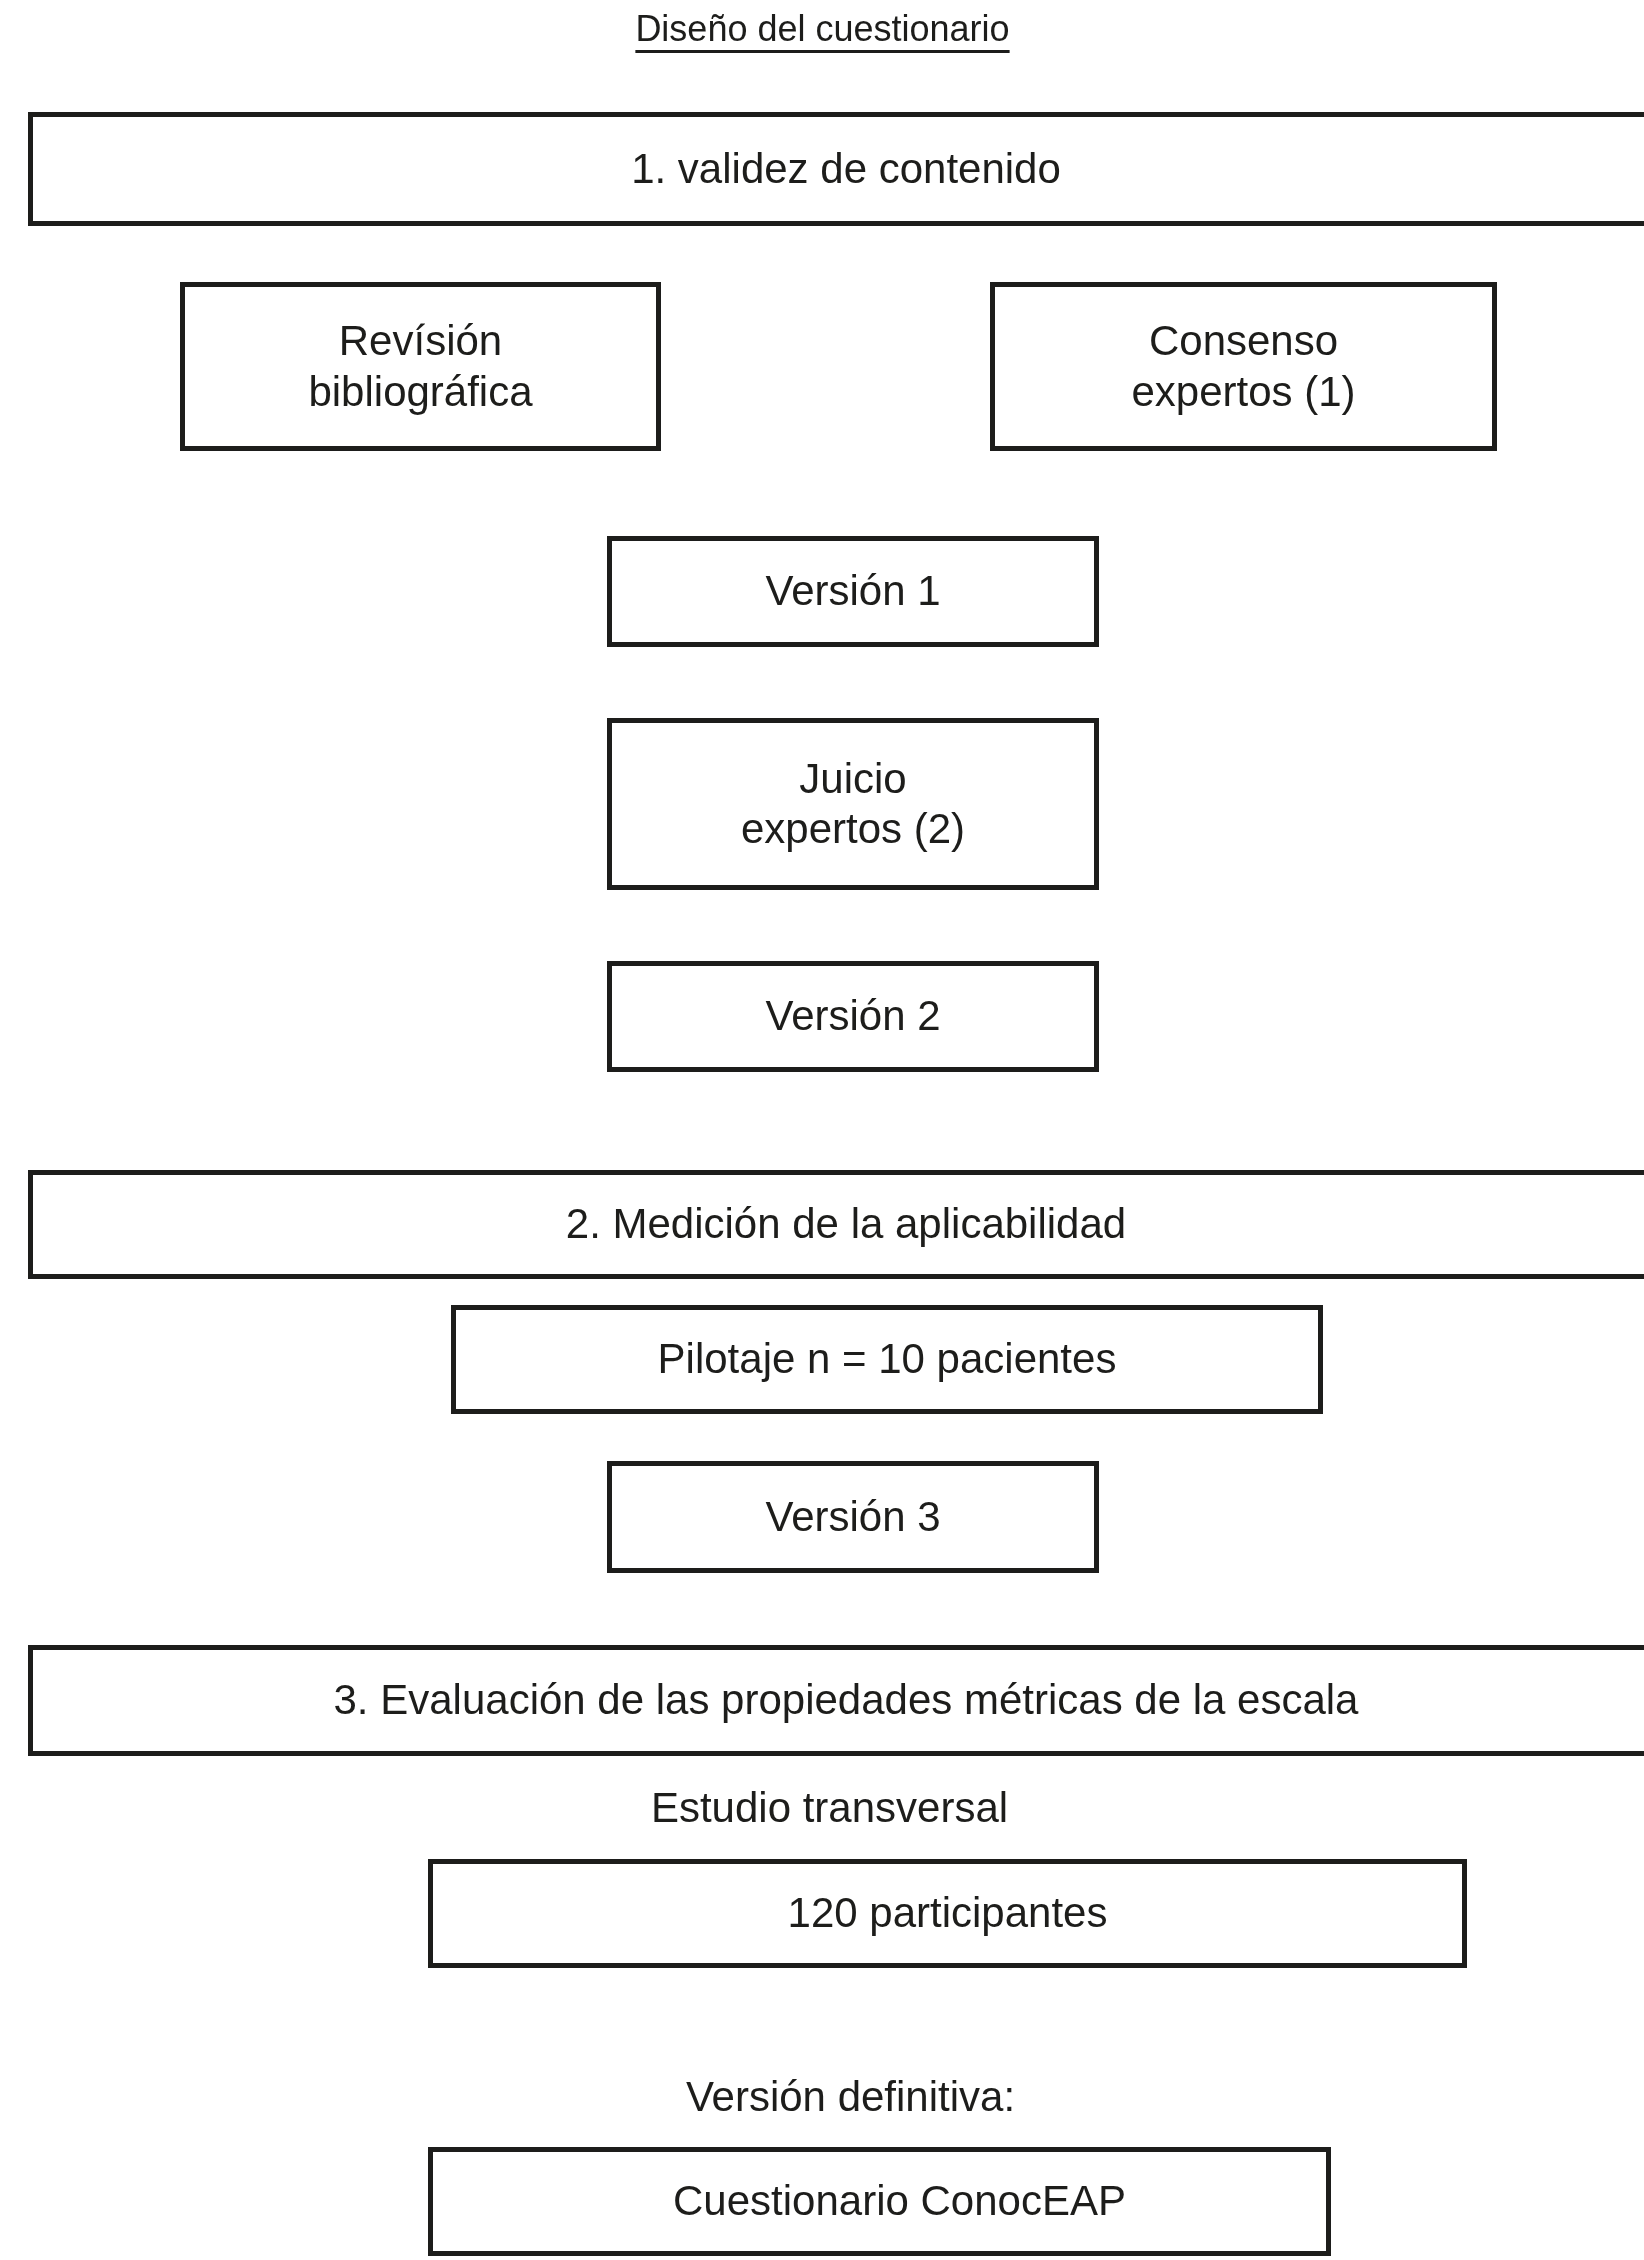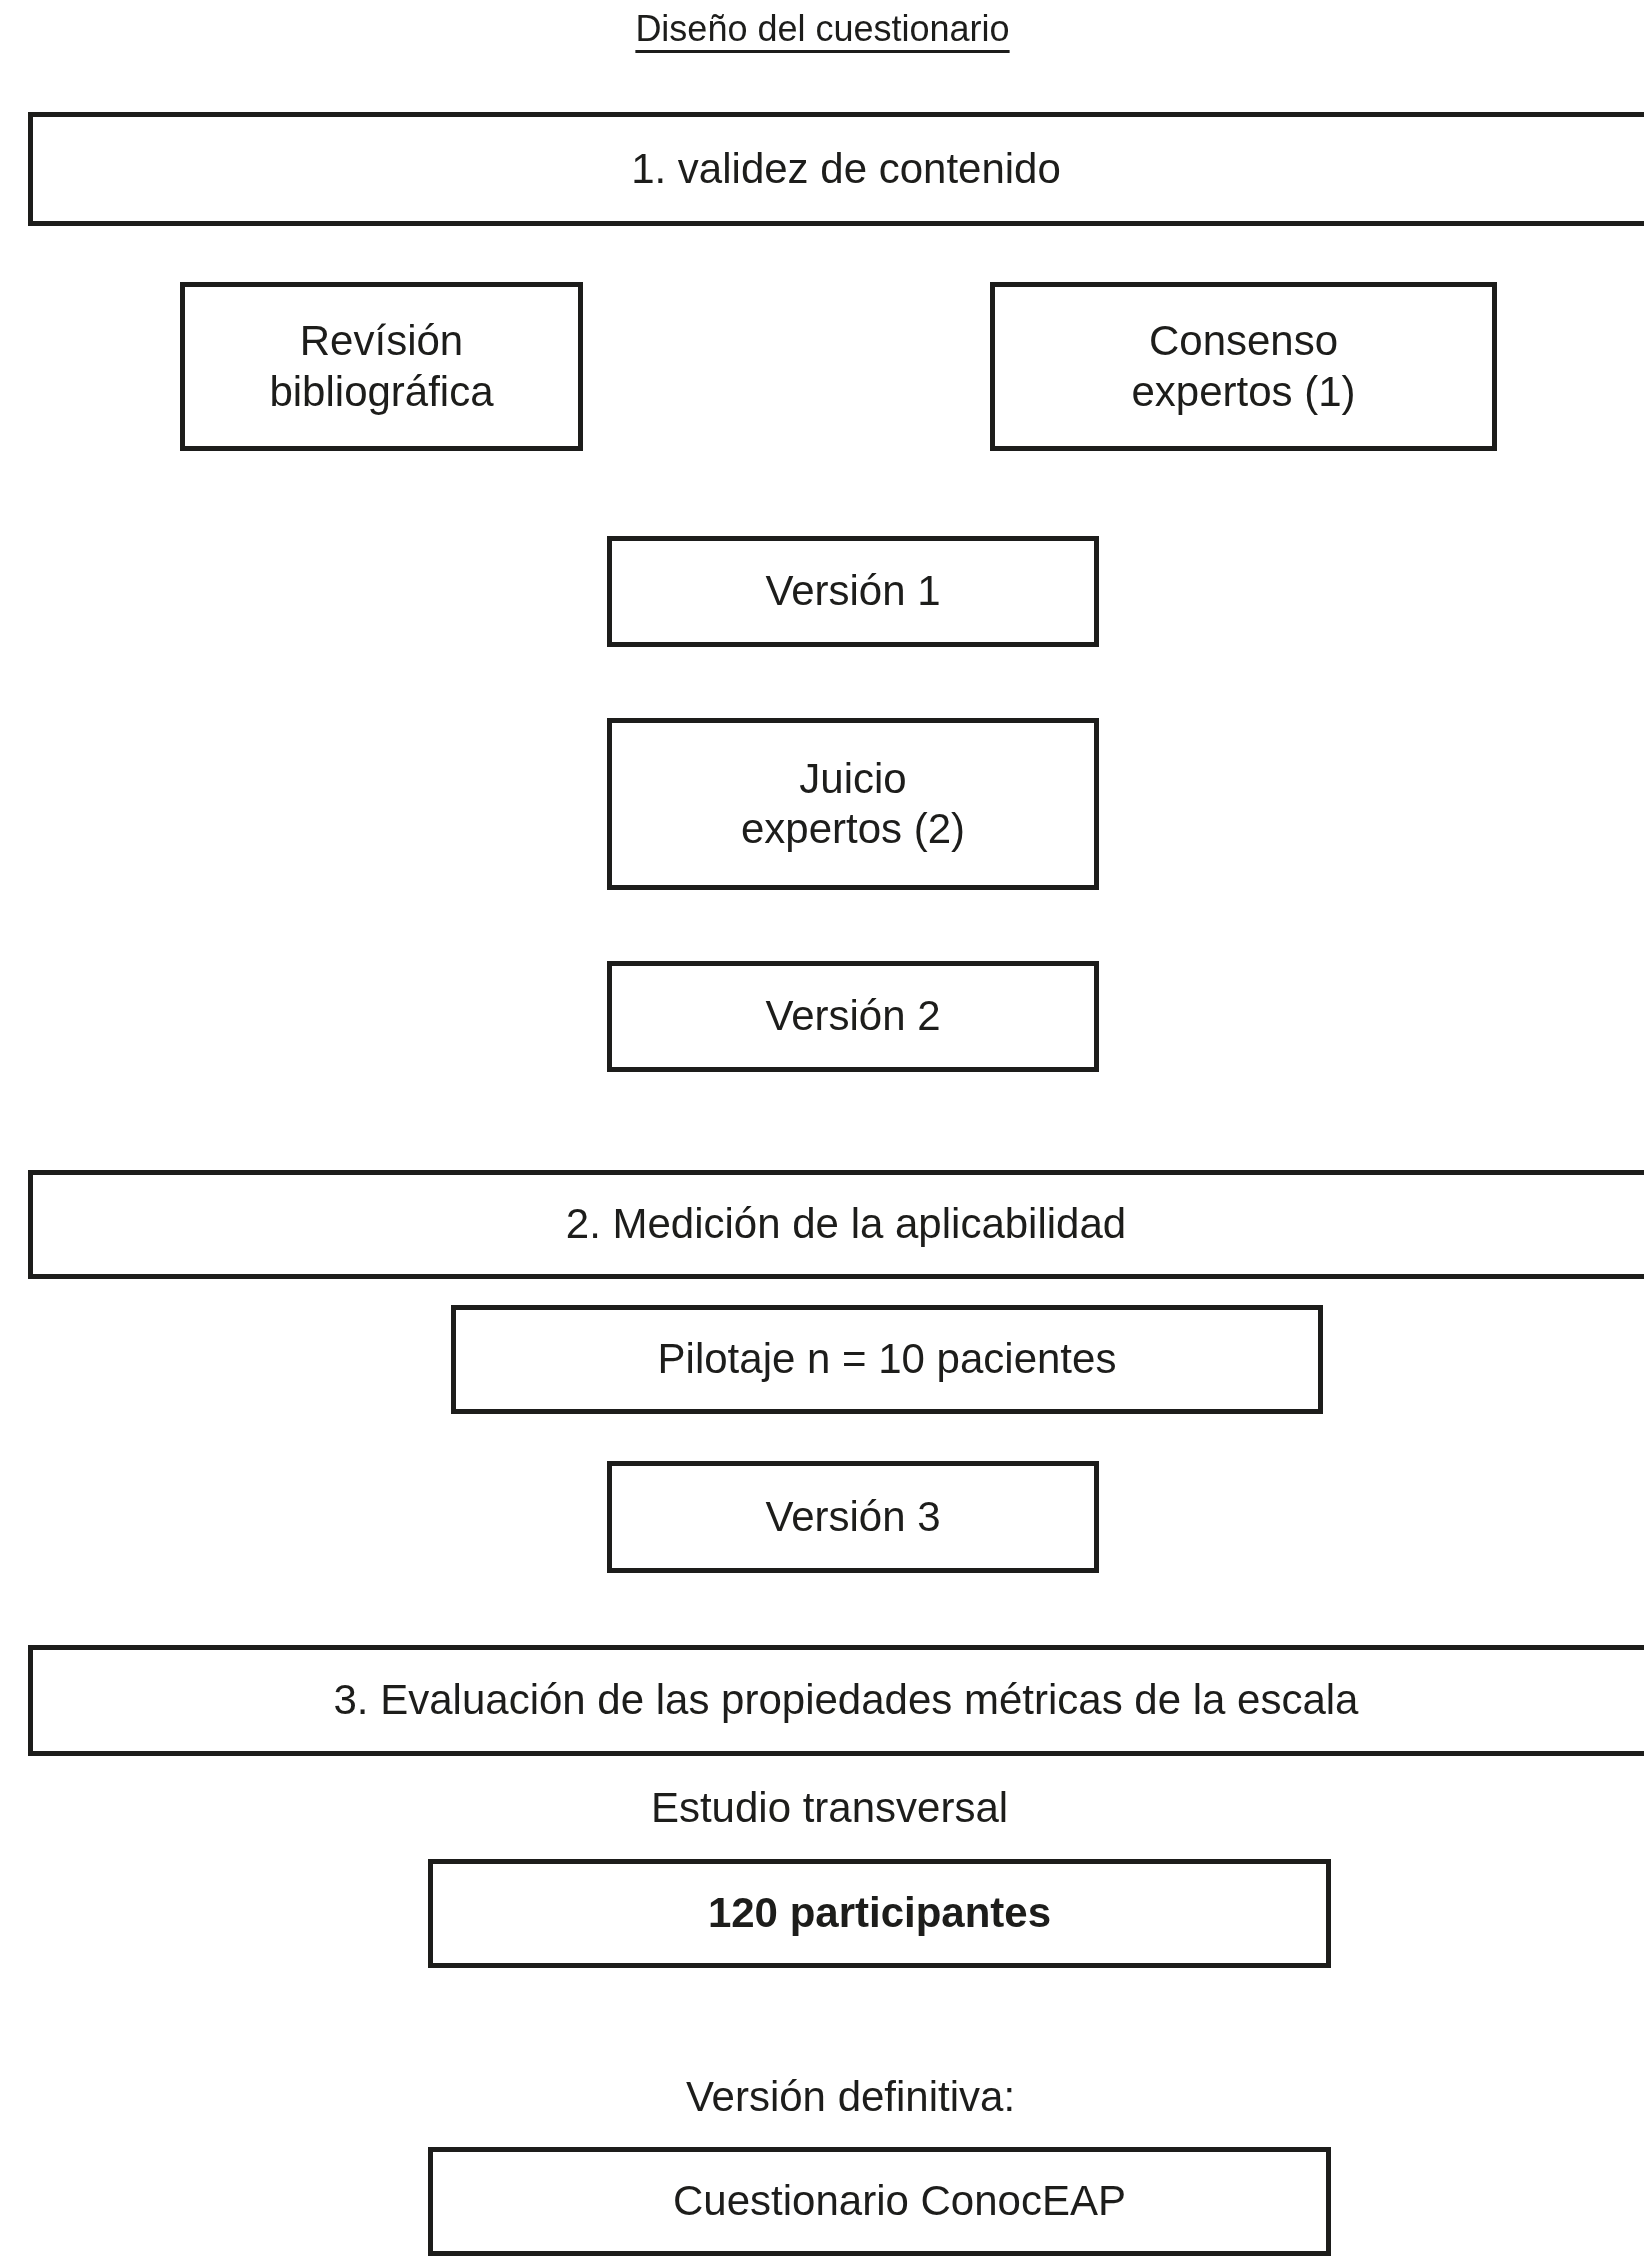--- a/index.html
+++ b/index.html
@@ -46,31 +46,31 @@
     justify-content:center;
     text-align:center;
   }
   .txt{
     font-size:42px;
     line-height:1.2;
     white-space:pre-line;
   }
   
   #b-phase1       {left:4px;    top:112px;  width:1636px; height:114px;}
-  #b-revision     {left:156px;  top:282px;  width:403px;  height:169px;justify-content:center;}
+  #b-revision     {left:156px;  top:282px;  width:481px;  height:169px;justify-content:center;}
   #b-consenso     {left:966px; top:282px;  width:507px;  height:169px;text-align:center;}
   #b-version1     {left:583px;  top:536px;  width:492px;  height:111px;}
   #b-juicio       {left:583px;  top:718px;  width:492px;  height:172px;}
   #b-version2     {left:583px;  top:961px;  width:492px;  height:111px;}
   #b-phase2       {left:4px;    top:1170px; width:1636px; height:109px;}
   #b-pilotaje     {left:427px;  top:1305px; width:872px;  height:109px;}
   #b-version3     {left:583px;  top:1461px; width:492px;  height:112px;}
   #b-phase3       {left:4px;    top:1645px; width:1636px; height:111px;}
   #l-estudio      {left:332px;  top:1781px; width:995px; height:55px;}
-  #b-participantes{left:404px;  top:1859px; width:903px;  height:109px;font-weight:bold;}
+  #b-participantes{left:404px;  top:1859px; width:1039px;  height:109px;}
   #l-definitiva   {left:353px;  top:2070px; width:995px; height:55px;}
   #b-conoceap     {left:404px;  top:2147px; width:903px;  height:109px;padding-left:40px;}
 </style>
 </head>
 <body>
 
 <div id="canvas">
 
   <div class="title">
     <span class="title-text">Diseño del cuestionario</span>

